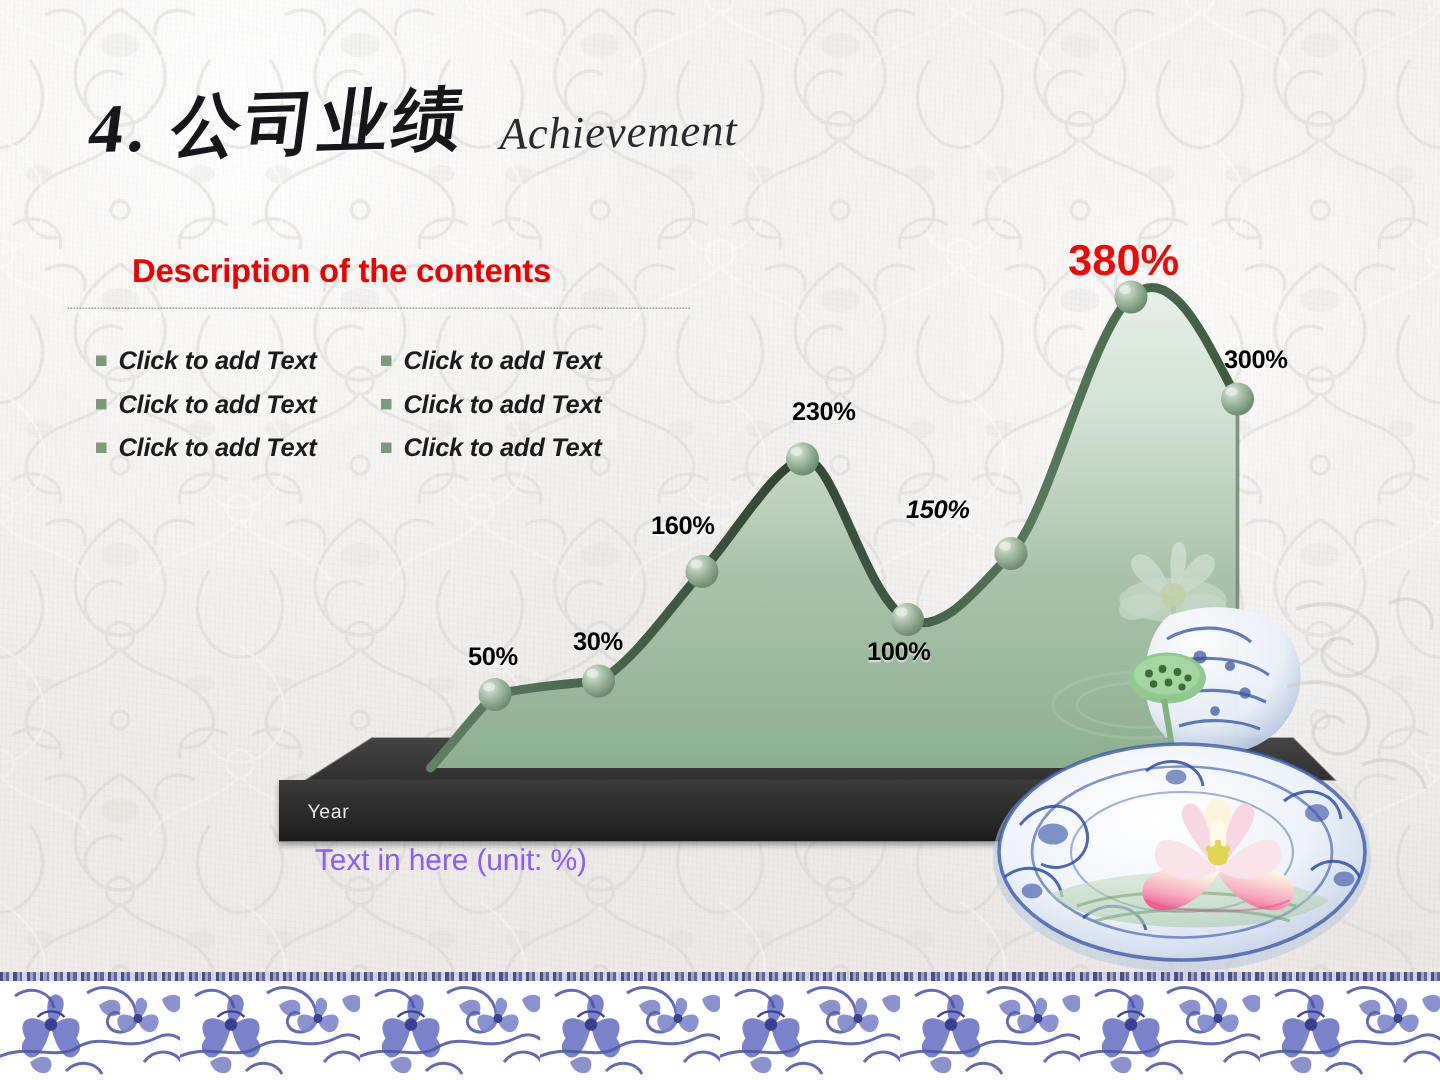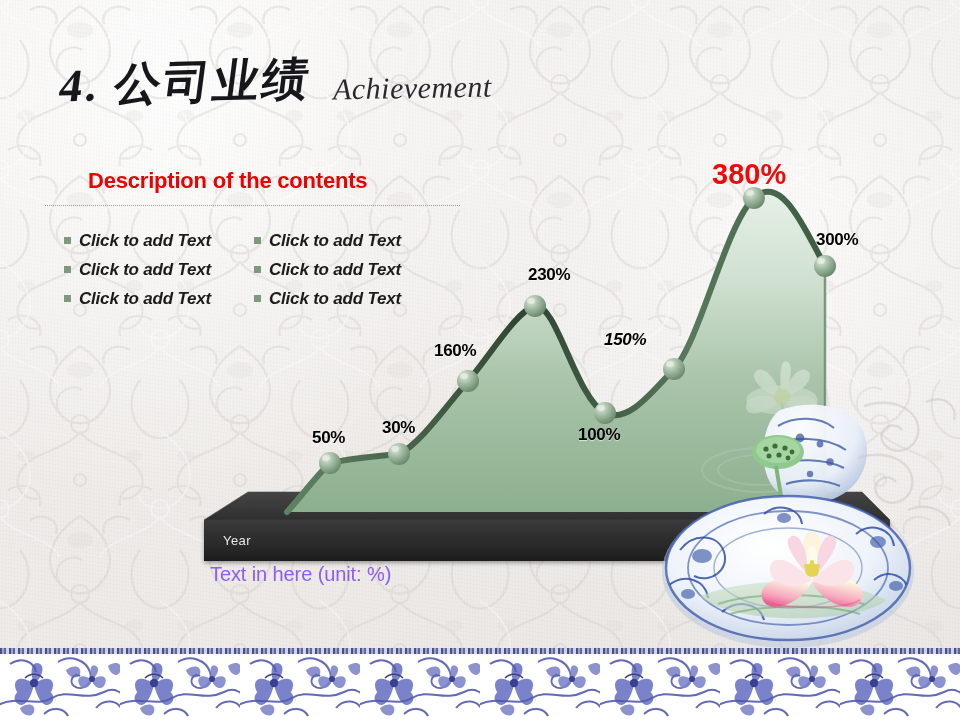--- a/index.html
+++ b/index.html
@@ -79,21 +79,21 @@
   .dlabel{
     position:absolute;font-size:17px;font-weight:bold;color:#000000;
     white-space:nowrap;letter-spacing:-.3px;
     text-shadow:0 1px 1px rgba(255,255,255,.65);
   }
   .dlabel.hi{
     font-size:29px;color:#ef0a0a;letter-spacing:0px;
     text-shadow:0 1px 2px rgba(255,255,255,.75);
   }
   .axis-bar{
-    position:absolute;left:204px;top:520px;width:686px;height:41px;
+    position:absolute;left:186px;top:520px;width:686px;height:41px;
     background:linear-gradient(180deg,#3b3b3b 0%,#2f2f2f 38%,#262626 72%,#1c1c1c 100%);
     display:flex;align-items:center;
     box-shadow:0 2px 4px rgba(0,0,0,.35);
   }
   .axis-year{
     font-size:13px;color:#e9e9e9;margin-left:19px;width:60px;letter-spacing:.4px;
   }
   .axis-ticks{display:flex;flex:1;}
   .axis-tick{
     flex:1;text-align:center;font-size:22px;font-weight:bold;color:#ffffff;

